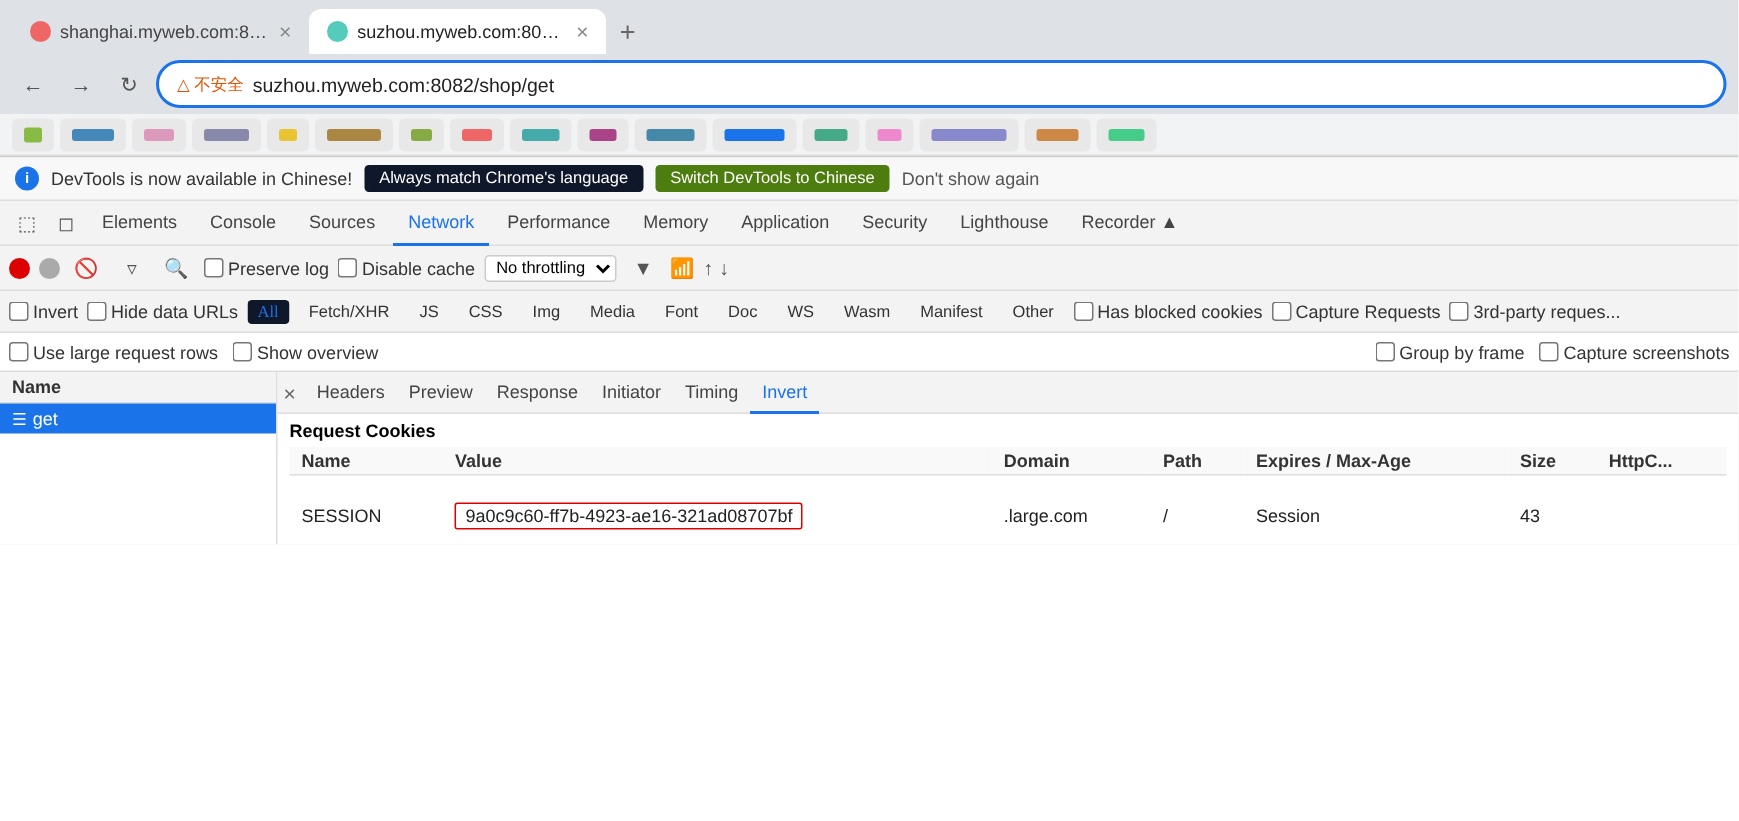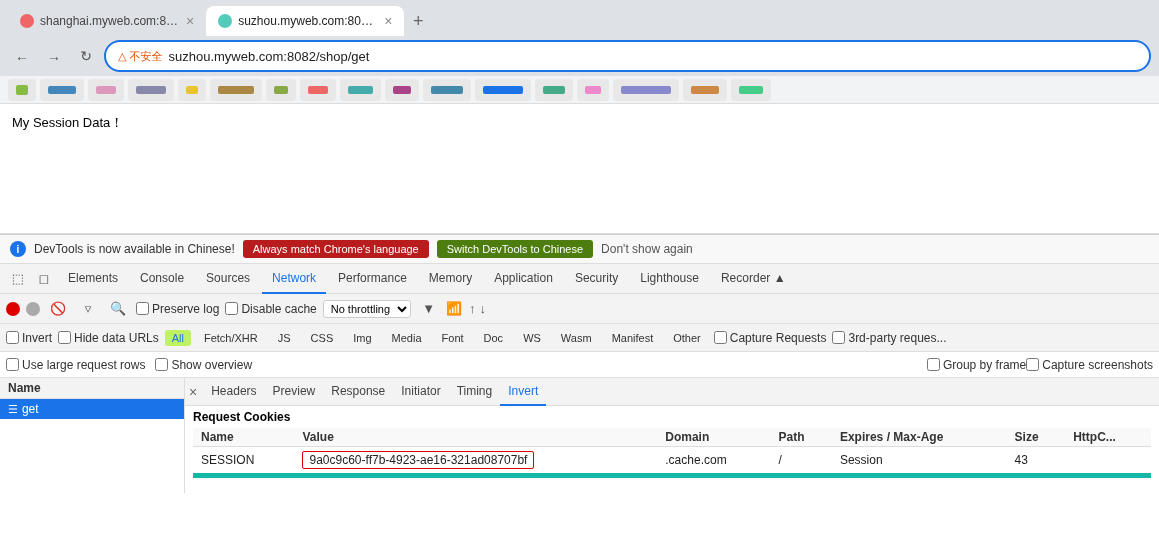--- a/index.html
+++ b/index.html
@@ -179,21 +179,21 @@
       color: #fff;
       display: flex;
       align-items: center;
       justify-content: center;
       font-size: 10px;
       font-weight: bold;
       flex-shrink: 0;
     }
     .banner-text { color: #333; }
     .banner-btn-blue {
-      background: #b91c1c;
+      background: #0f172a;
       color: #fff;
       border: none;
       padding: 3px 10px;
       border-radius: 3px;
       font-size: 11px;
       cursor: pointer;
     }
     .banner-btn-blue-outline {
       background: #4d7c0f;
       color: #fff;
@@ -313,39 +313,40 @@
     .filter-type-btn {
       padding: 1px 6px;
       font-size: 11px;
       border: 1px solid transparent;
       border-radius: 3px;
       background: transparent;
       cursor: pointer;
       color: #333;
     }
     .filter-type-btn.active {
-      background: #bef264;
+      background: #0f172a;
       color: #1a73e8;
+      font-family: Liberation Serif, serif;
     }
 
     
     .network-options {
       display: flex;
       align-items: center;
       background: #fff;
       border-bottom: 1px solid #ddd;
       padding: 3px 6px;
       gap: 10px;
       height: 26px;
       font-size: 12px;
     }
     .network-options-right {
       margin-left: auto;
       display: flex;
-      gap: 0;
+      gap: 10px;
     }
 
     
     .request-area {
       display: flex;
       height: 115px;
     }
     .request-list {
       width: 185px;
       border-right: 1px solid #ddd;
@@ -433,22 +434,22 @@
     .cookies-table th {
       text-align: left;
       padding: 2px 8px;
       border-bottom: 1px solid #ddd;
       font-weight: 600;
       color: #333;
       background: #f9f9f9;
       font-size: 12px;
     }
     .cookies-table td {
-      padding: 6px 8px;
-      border-bottom: 5px solid #14b8a6;
+      padding: 20px 8px;
+      border-bottom: 1px solid #14b8a6;
       color: #222;
       font-size: 12px;
     }
     .cookie-value-cell {
       border: 1.5px solid #d00;
       padding: 1px 6px;
       border-radius: 2px;
     }
   </style>
 </head>
@@ -530,23 +531,20 @@
       <span class="bookmark-dot" style="background:#88c; width:50px;"></span>
     </div>
     <div class="bookmark-item">
       <span class="bookmark-dot" style="background:#c84; width:28px;"></span>
     </div>
     <div class="bookmark-item">
       <span class="bookmark-dot" style="background:#4c8; width:24px;"></span>
     </div>
   </div>
 
-  <div class="page-content">
-    <span class="session-text">My Session Data！</span>
-  </div>
 
   <div class="devtools">
 
     <div class="devtools-banner">
       <div class="banner-info-icon">
         <span>i</span>
       </div>
       <span class="banner-text">DevTools is now available in Chinese!</span>
       <button class="banner-btn-blue">Always match Chrome's language</button>
       <button class="banner-btn-blue-outline">Switch DevTools to Chinese</button>
@@ -607,20 +605,24 @@
       <button class="filter-type-btn">JS</button>
       <button class="filter-type-btn">CSS</button>
       <button class="filter-type-btn">Img</button>
       <button class="filter-type-btn">Media</button>
       <button class="filter-type-btn">Font</button>
       <button class="filter-type-btn">Doc</button>
       <button class="filter-type-btn">WS</button>
       <button class="filter-type-btn">Wasm</button>
       <button class="filter-type-btn">Manifest</button>
       <button class="filter-type-btn">Other</button>
+      <label class="checkbox-label">
+        <input type="checkbox" style=""> 
+          <span>Has blocked cookies</span>
+      </label>
       <label class="checkbox-label">
         <input type="checkbox" style=""> 
           <span>Capture Requests</span>
       </label>
       <label class="checkbox-label">
         <input type="checkbox" style=""> 
           <span>3rd-party reques...</span>
       </label>
     </div>
 
@@ -681,21 +683,21 @@
                 <th><span>Size</span></th>
                 <th><span>HttpC...</span></th>
               </tr>
             </thead>
             <tbody>
               <tr>
                 <td>SESSION</td>
                 <td>
                   <span class="cookie-value-cell">9a0c9c60-ff7b-4923-ae16-321ad08707bf</span>
                 </td>
-                <td>.cache.com</td>
+                <td>.large.com</td>
                 <td>/</td>
                 <td>Session</td>
                 <td>43</td>
                 <td></td>
               </tr>
             </tbody>
           </table>
         </div>
       </div>
     </div>

